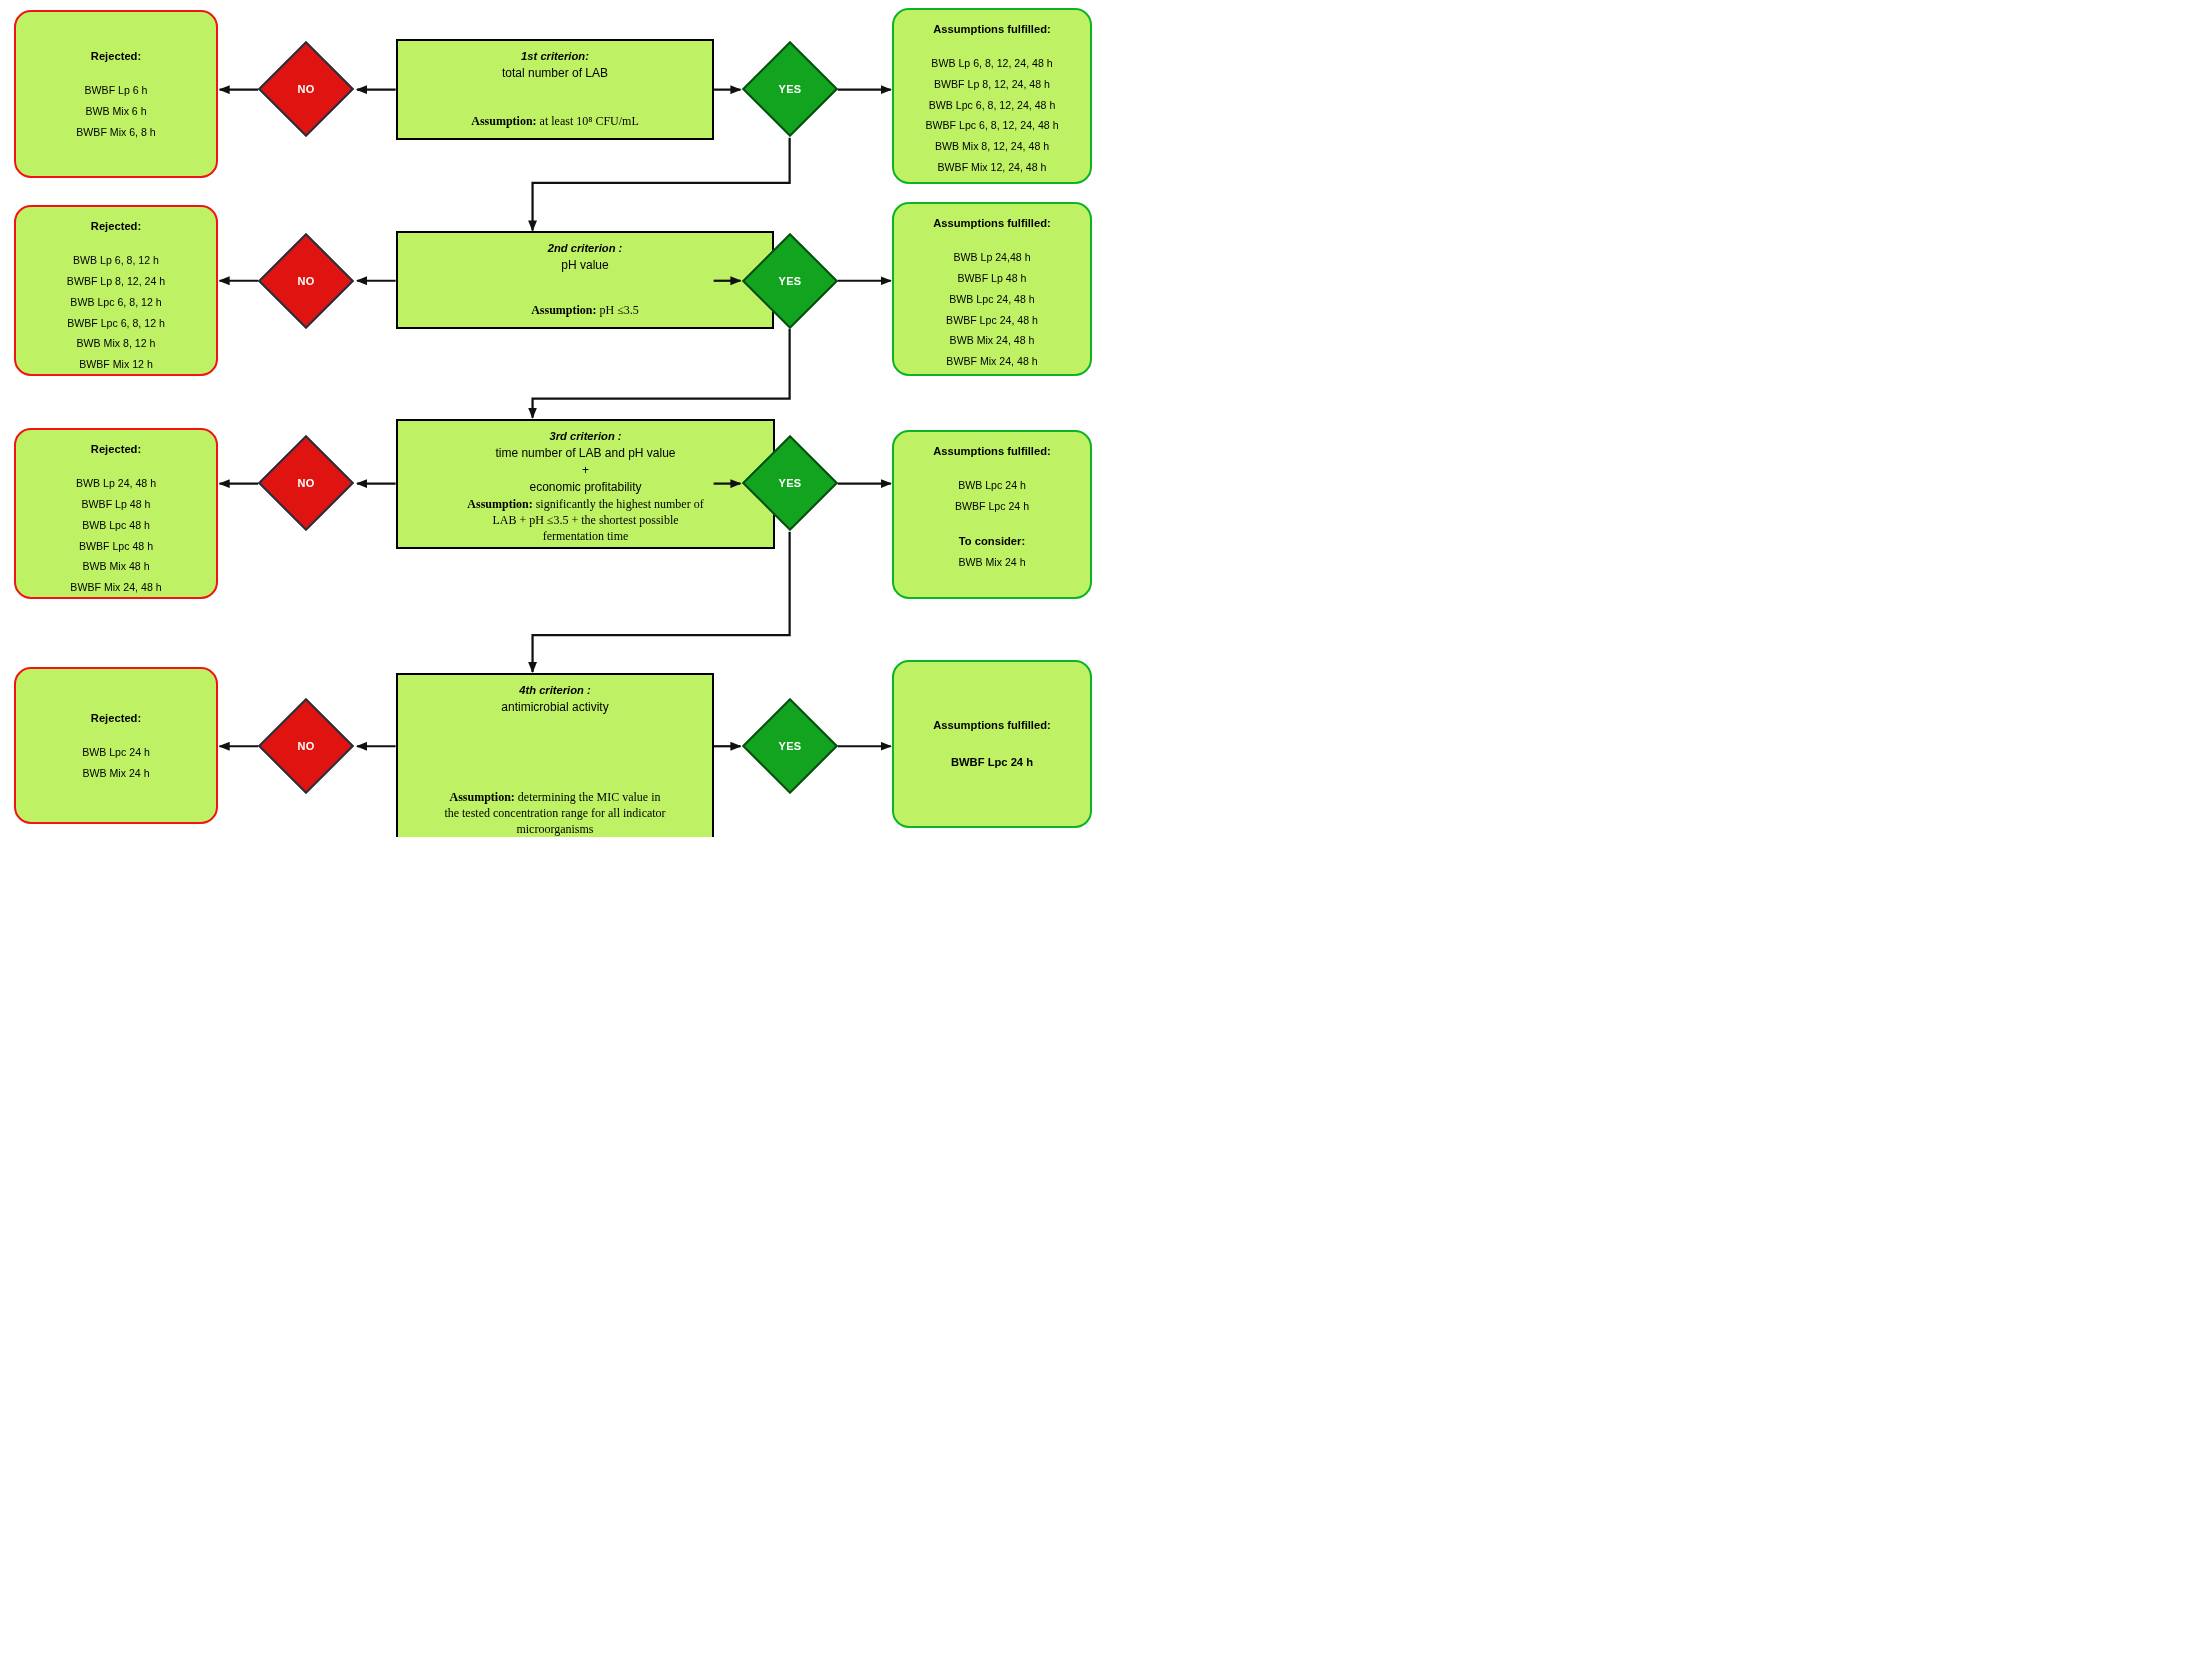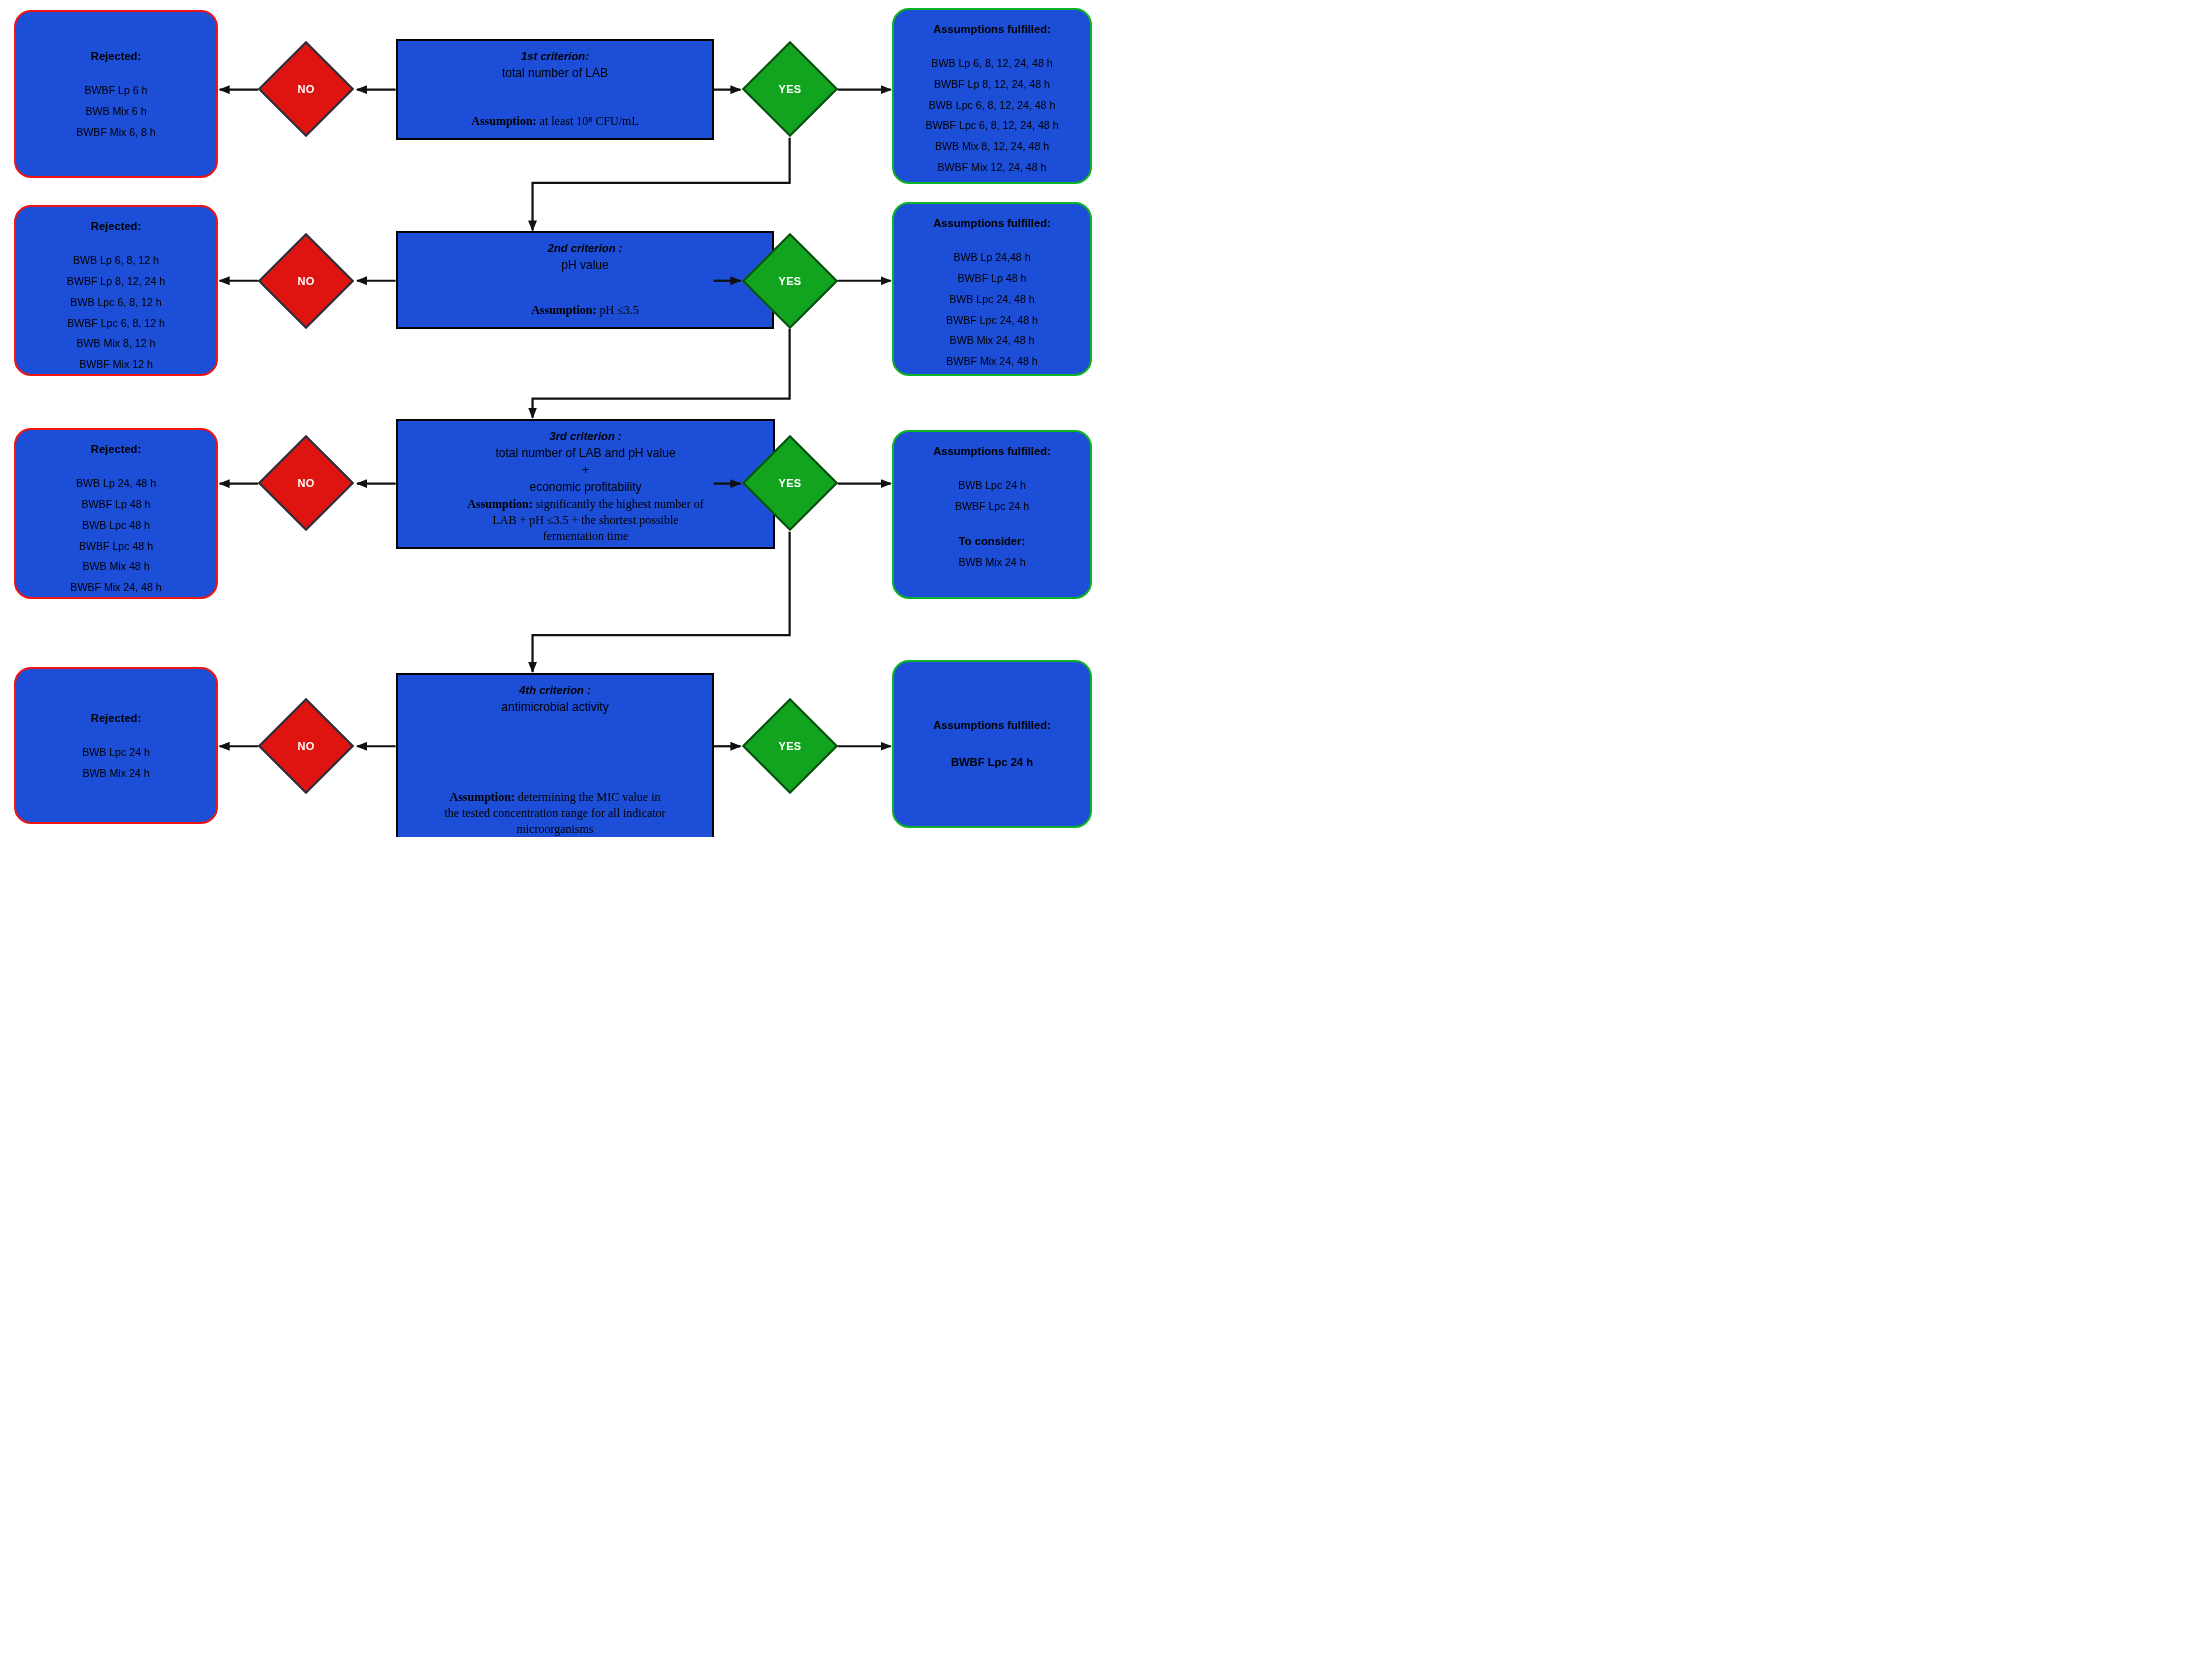--- a/index.html
+++ b/index.html
@@ -4,21 +4,21 @@
 <style>
   html,body{margin:0;padding:0;background:#fff;}
   .canvas{
     position:relative;
     width:1102px;height:837px;
     background:#fff;
     font-family:"Liberation Sans",sans-serif;
     color:#000;
   }
   
-  .box{position:absolute;background:#1d4ed8;box-sizing:border-box;}
+  .box{position:absolute;background:#bef264;box-sizing:border-box;}
   .side{border-radius:17px;text-align:center;}
   .rejected{border:2.8px solid var(--red-border,#f01414);}
   .fulfilled{border:2.8px solid var(--green-border,#0cb324);}
   .side.top{padding-top:9px;}
   .side.center{display:flex;flex-direction:column;justify-content:center;}
   .side .title{font-weight:bold;font-size:11.2px;line-height:21px;}
   .side .items{margin-top:13.4px;font-size:10.6px;line-height:20.7px;}
   .side .consider-title{font-weight:bold;font-size:11.2px;line-height:21px;margin-top:14.5px;}
   .side .bold-item{font-weight:bold;font-size:11.2px;}
   #green4 .items{margin-top:15.7px;}
@@ -171,21 +171,21 @@
     </div>
   </div>
 
   <div class="diamond no" id="no3">
     <div class="shape"></div>
     <div class="label">NO</div>
   </div>
 
   <div class="box crit" id="crit3">
     <div class="title">3rd criterion :</div>
-    <div class="cline">total number of LAB and pH value</div>
+    <div class="cline">time number of LAB and pH value</div>
     <div class="cline">+</div>
     <div class="cline">economic profitability</div>
     <div class="assump"><b>Assumption:</b> <span>significantly the highest number of LAB + pH ≤3.5 + the shortest possible fermentation time</span></div>
   </div>
 
   <div class="diamond yes" id="yes3">
     <div class="shape"></div>
     <div class="label">YES</div>
   </div>
 

